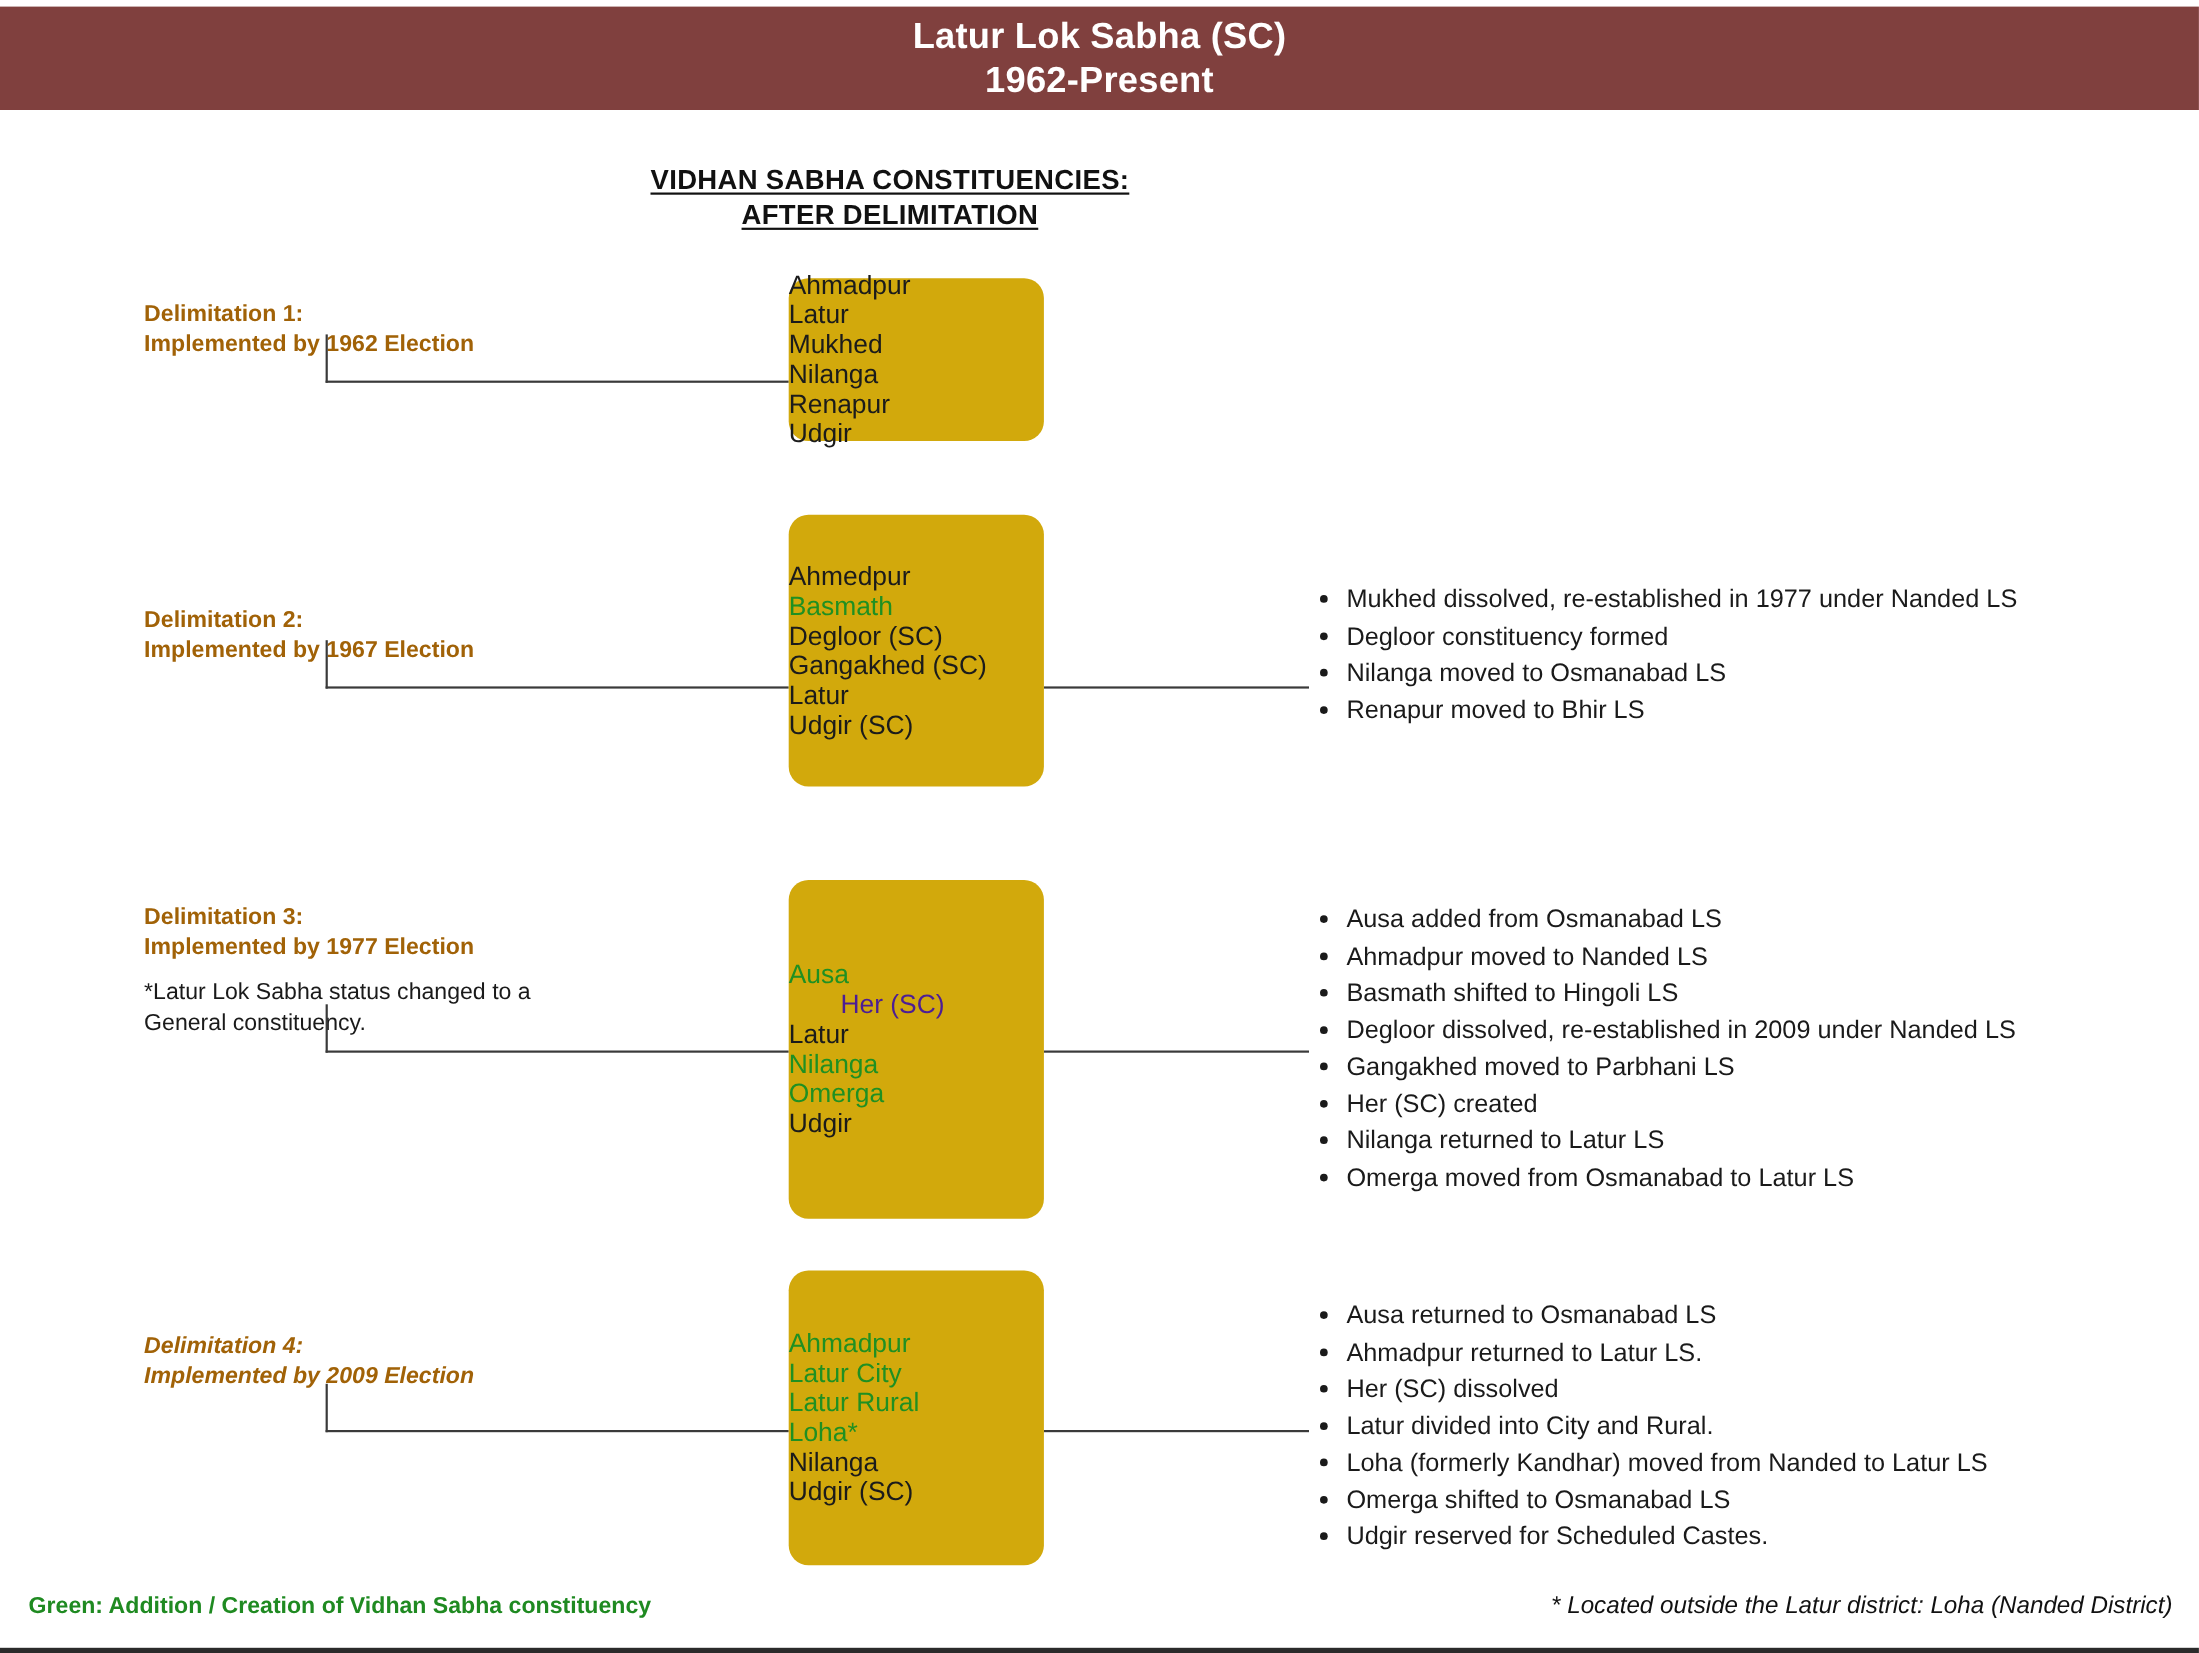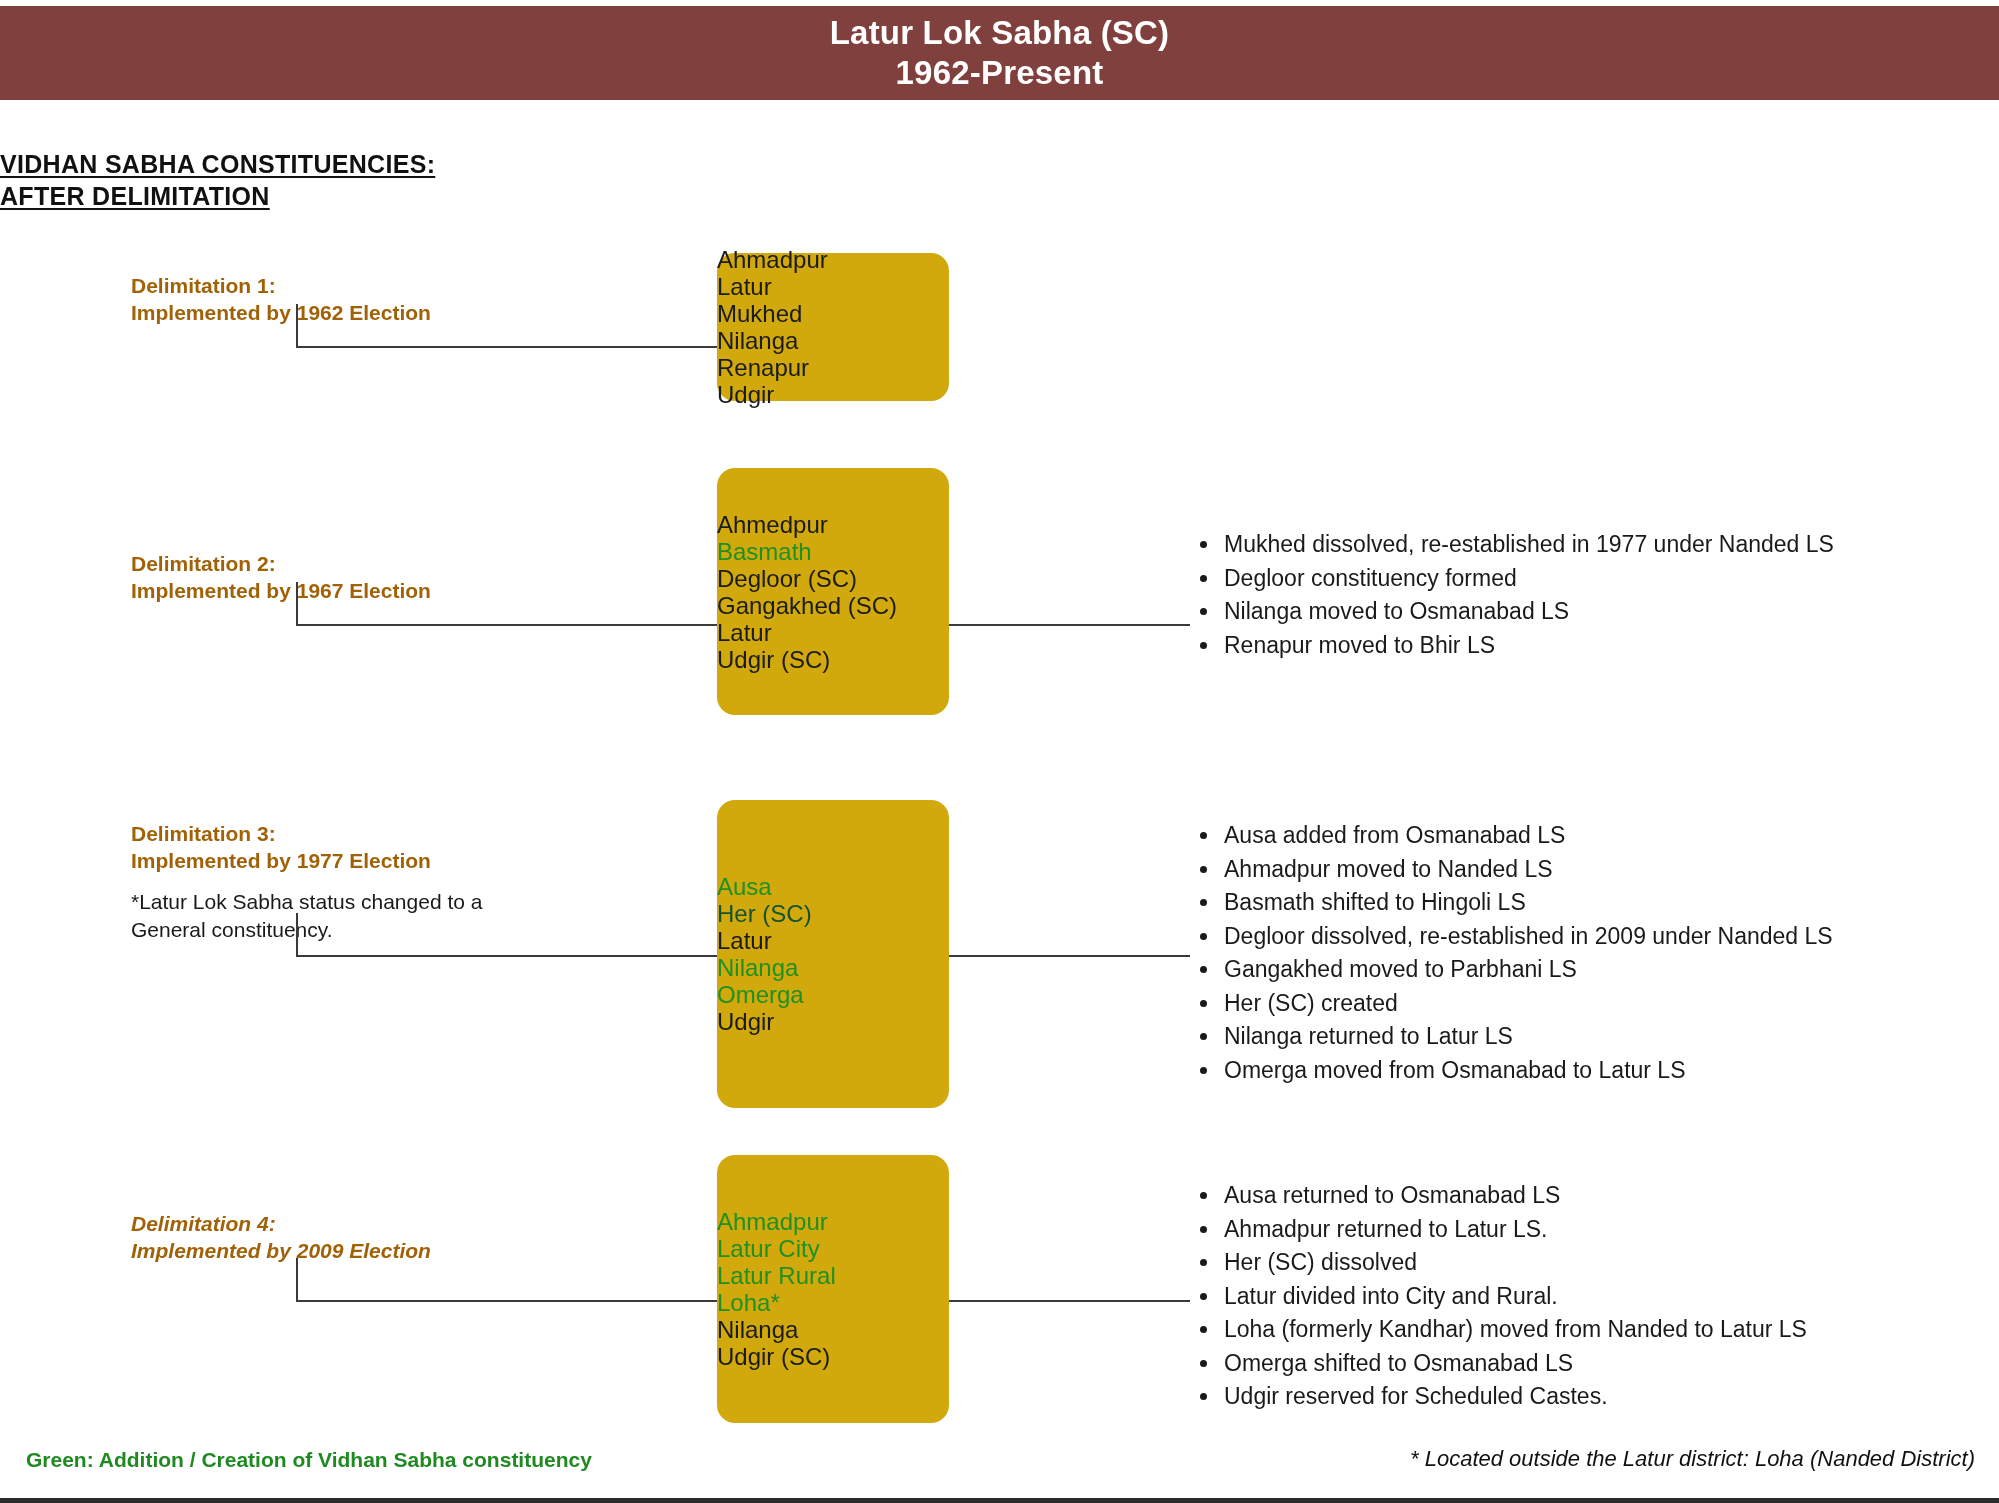--- a/index.html
+++ b/index.html
@@ -45,20 +45,21 @@
     line-height: 40px;
     letter-spacing: 0.2px;
   }
 
   
   #subtitle-block {
     position: absolute;
     left: 0;
     top: 148px;
     width: 1618px;
+    text-align: center;
   }
   #subtitle-block .sline {
     display: inline-block;
     font-size: 25px;
     font-weight: bold;
     color: #111111;
     text-decoration: underline;
     text-underline-offset: 3px;
     line-height: 32px;
     letter-spacing: 0.3px;
@@ -226,21 +227,21 @@
       <div class="label-block row" style="top: 820px; position: absolute; left: 131px; width: 520px;">
         <div class="label-line">Delimitation 3:</div>
         <div class="label-line">Implemented by 1977 Election</div>
         <div class="label-note">*Latur Lok Sabha status changed to a General constituency.</div>
       </div>
       <div class="connector-v" style="left: 296px; top: 913px; height: 44px;"></div>
       <div class="connector-h" style="left: 296px; top: 955px; width: 421px;"></div>
       <div class="connector-h" style="left: 949px; top: 955px; width: 241px;"></div>
       <div class="ybox" style="top: 800px; height: 308px; background: rgb(210, 169, 12);">
         <div class="citem green" style="color: rgb(31, 144, 34);">Ausa</div>
-        <div class="citem green" style="color: #14532d;">Her (SC)</div>
+        <div class="citem green" style="color: #4c1d95; margin-left: 47px;">Her (SC)</div>
         <div class="citem">Latur</div>
         <div class="citem green" style="color: rgb(31, 144, 34);">Nilanga</div>
         <div class="citem green" style="color: rgb(31, 144, 34);">Omerga</div>
         <div class="citem">Udgir</div>
       </div>
       <div class="bullets" style="top: 819px;">
         <div class="bitem"><span class="dot"></span><span>Ausa added from Osmanabad LS</span></div>
         <div class="bitem"><span class="dot"></span><span>Ahmadpur moved to Nanded LS</span></div>
         <div class="bitem"><span class="dot"></span><span>Basmath shifted to Hingoli LS</span></div>
         <div class="bitem"><span class="dot"></span><span>Degloor dissolved, re-established in 2009 under Nanded LS</span></div>

